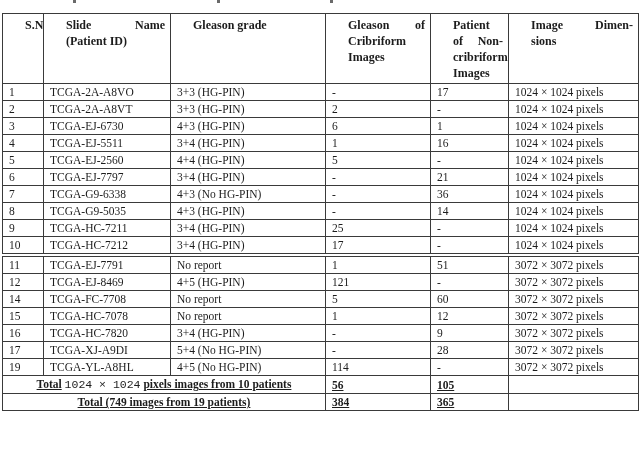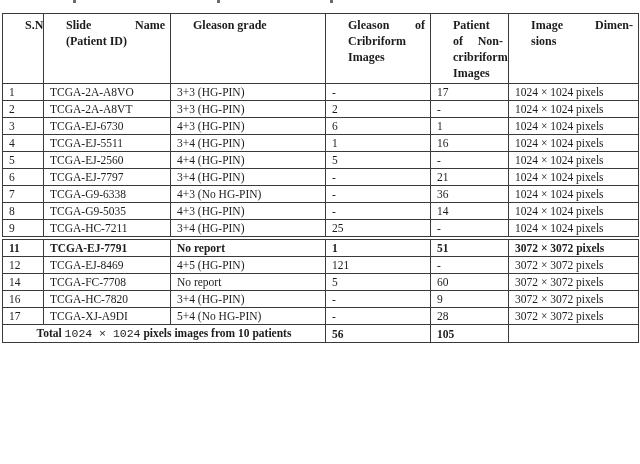--- a/index.html
+++ b/index.html
@@ -41,25 +41,25 @@
   .jl { text-align: justify; text-align-last: justify; }
 
   td {
     font-size: 11.5px;
     line-height: 16px;
     height: 16px;
     padding: 0 2px 0 6px;
     white-space: nowrap;
     vertical-align: middle;
   }
-  tr.group-start td { border-top: 4px double #3a3a3a; font-weight: bold; }
+  tr.group-start td { border-top: 4px double #3a3a3a; }
 
   .total-row td { height: 15px; }
   .total-label { text-align: center; padding: 0 3px; }
-  .b { font-weight: bold; }
+  .b { font-weight: bold; text-decoration: underline; }
   .m { font-weight: normal; font-family: Liberation Mono, monospace; }
 </style>
 </head>
 <body>
 
 <span class="cap-mark" id="m1"></span>
 <span class="cap-mark" id="m2"></span>
 <span class="cap-mark" id="m3"></span>
 
 <div class="table-wrap">
@@ -167,20 +167,28 @@
           <td>1024 × 1024 pixels</td>
         </tr>
         <tr>
           <td>9</td>
           <td>TCGA-HC-7211</td>
           <td>3+4 (HG-PIN)</td>
           <td>25</td>
           <td>-</td>
           <td>1024 × 1024 pixels</td>
         </tr>
+        <tr>
+          <td>10</td>
+          <td>TCGA-HC-7212</td>
+          <td>3+4 (HG-PIN)</td>
+          <td>17</td>
+          <td>-</td>
+          <td>1024 × 1024 pixels</td>
+        </tr>
         <tr class="group-start">
           <td>11</td>
           <td>TCGA-EJ-7791</td>
           <td>No report</td>
           <td>1</td>
           <td>51</td>
           <td>3072 × 3072 pixels</td>
         </tr>
         <tr>
           <td>12</td>
@@ -192,38 +200,60 @@
         </tr>
         <tr>
           <td>14</td>
           <td>TCGA-FC-7708</td>
           <td>No report</td>
           <td>5</td>
           <td>60</td>
           <td>3072 × 3072 pixels</td>
         </tr>
         <tr>
+          <td>15</td>
+          <td>TCGA-HC-7078</td>
+          <td>No report</td>
+          <td>1</td>
+          <td>12</td>
+          <td>3072 × 3072 pixels</td>
+        </tr>
+        <tr>
           <td>16</td>
           <td>TCGA-HC-7820</td>
           <td>3+4 (HG-PIN)</td>
           <td>-</td>
           <td>9</td>
           <td>3072 × 3072 pixels</td>
         </tr>
         <tr>
           <td>17</td>
           <td>TCGA-XJ-A9DI</td>
           <td>5+4 (No HG-PIN)</td>
           <td>-</td>
           <td>28</td>
+          <td>3072 × 3072 pixels</td>
+        </tr>
+        <tr>
+          <td>19</td>
+          <td>TCGA-YL-A8HL</td>
+          <td>4+5 (No HG-PIN)</td>
+          <td>114</td>
+          <td>-</td>
           <td>3072 × 3072 pixels</td>
         </tr>
       </tbody>
     <tbody>
       <tr class="total-row">
         <td colspan="3" class="total-label"><span class="b">Total</span> <span class="m">1024 × 1024</span> <span class="b">pixels images from 10 patients</span></td>
         <td class="b">56</td>
         <td class="b">105</td>
         <td></td>
       </tr>
+      <tr class="total-row">
+        <td colspan="3" class="total-label b">Total (749 images from 19 patients)</td>
+        <td class="b">384</td>
+        <td class="b">365</td>
+        <td></td>
+      </tr>
     </tbody>
   </table>
 </div>
 
 </body></html>

